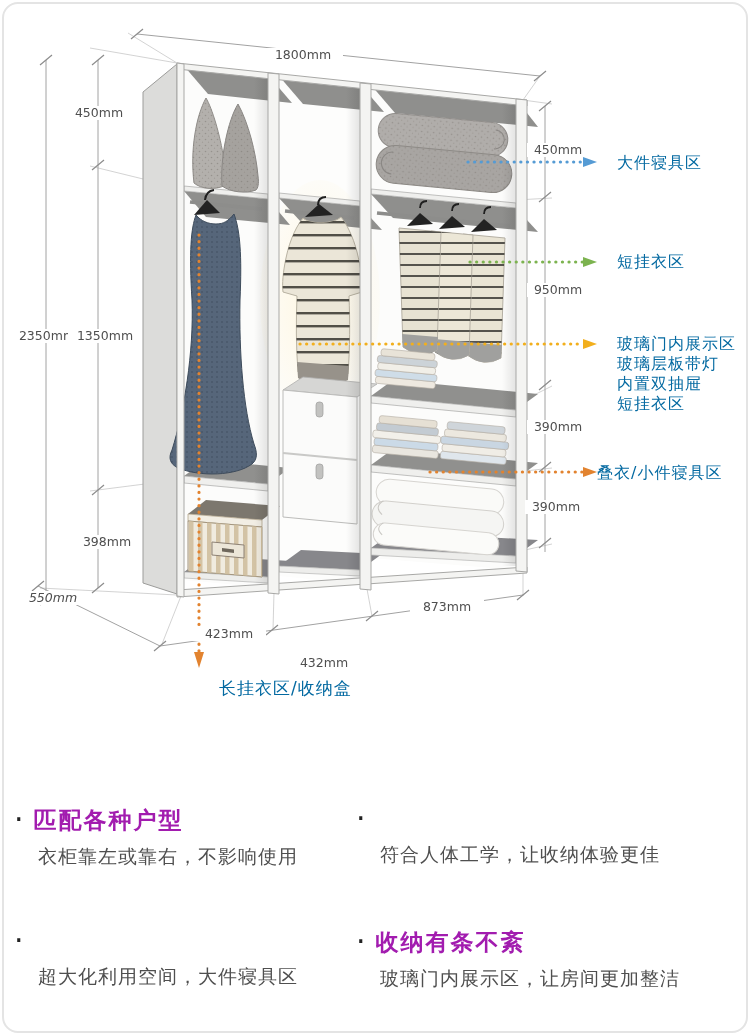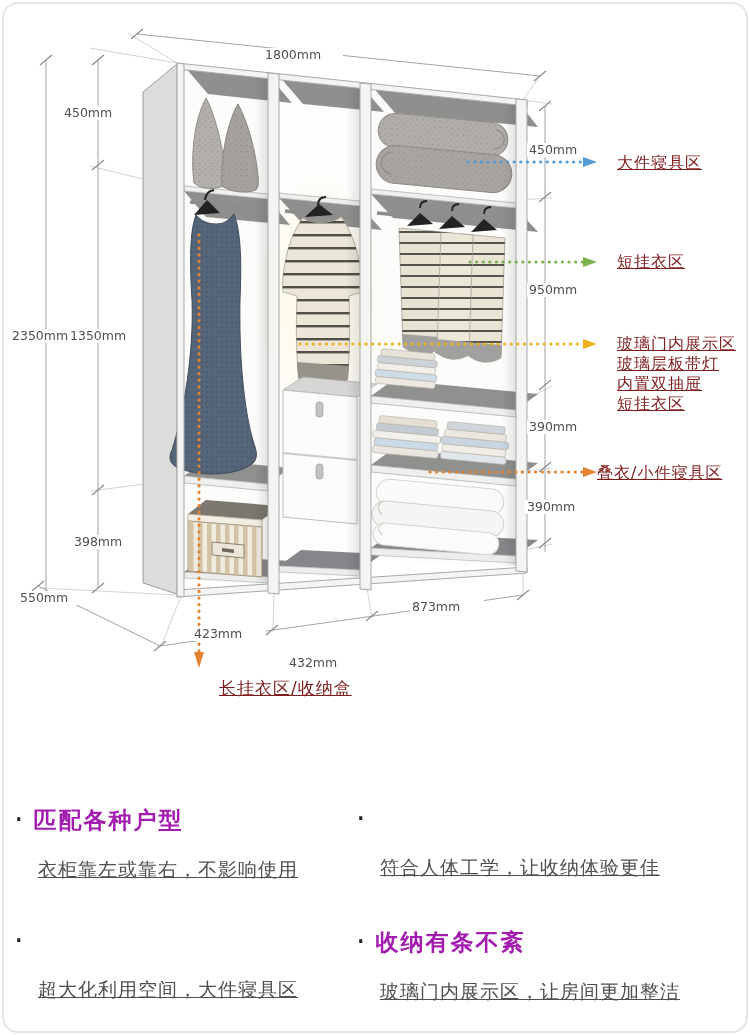--- a/index.html
+++ b/index.html
@@ -1,27 +1,27 @@
 <!DOCTYPE html>
 <html><head>
 <meta charset="utf-8">
 <style>
   html,body{margin:0;padding:0;background:#fff;}
   #stage{position:relative;width:750px;height:1035px;background:#ffffff;overflow:hidden;
          font-family:"DejaVu Sans","Liberation Sans",sans-serif;}
   #frame{position:absolute;inset:2px;border:2px solid #e4e4e4;border-radius:16px;pointer-events:none;}
   #scene{position:absolute;left:0;top:0;}
   .dim{position:absolute;font-size:12.5px;line-height:14px;color:#4f4f4f;background:#fff;
-       padding:0 2px;white-space:nowrap;}
-  .zone{position:absolute;font-size:16px;line-height:20px;color:#7f1d1d;white-space:nowrap;letter-spacing:1px;text-decoration:underline;}
+       text-align:center;padding:0 2px;white-space:nowrap;}
+  .zone{position:absolute;font-size:16px;line-height:20px;color:#0369a1;white-space:nowrap;letter-spacing:1px;}
   .feature{position:absolute;width:340px;}
   .feat-head{display:flex;align-items:center;gap:10px;}
   .bullet{font-size:30px;line-height:26px;color:#222;}
   .feat-title{font-size:23px;line-height:28px;font-weight:bold;color:#a21caf;letter-spacing:2px;}
-  .feat-desc{margin-left:24px;margin-top:23px;font-size:19px;line-height:24px;color:#4f4f4f;letter-spacing:1px;text-decoration:underline;}
+  .feat-desc{margin-left:24px;margin-top:10px;font-size:19px;line-height:24px;color:#4f4f4f;letter-spacing:1px;}
 </style>
 </head>
 <body>
 
 <div id="stage">
   <div id="frame"></div>
 
   <svg id="scene" width="750" height="750" viewBox="0 0 750 750">
     <defs>
       <pattern id="speck" width="6" height="6" patternUnits="userSpaceOnUse">
@@ -273,21 +273,21 @@
       <line x1="199" y1="235" x2="199" y2="652" stroke="#e2832f" stroke-width="3.2" stroke-dasharray="0.1 6.5"></line>
       <polygon points="194,652 204,652 199,668" fill="#e2832f" stroke="none"></polygon>
     </g>
   </svg>
 
   <div class="dim" style="left:263px;top:48px;width:76px;">1800mm</div>
   <div class="dim" style="left:62px;top:106px;width:70px;">450mm</div>
   <div class="dim" style="left:10px;top:329px;width:70px;">2350mm</div>
   <div class="dim" style="left:68px;top:329px;width:70px;">1350mm</div>
   <div class="dim" style="left:72px;top:535px;width:66px;">398mm</div>
-  <div class="dim" style="left:18px;top:591px;width:66px;">550mm</div>
+  <div class="dim" style="left:18px;top:591px;width:66px;font-style:italic;">550mm</div>
   <div class="dim" style="left:527px;top:143px;width:58px;">450mm</div>
   <div class="dim" style="left:527px;top:283px;width:58px;">950mm</div>
   <div class="dim" style="left:527px;top:420px;width:58px;">390mm</div>
   <div class="dim" style="left:525px;top:500px;width:58px;">390mm</div>
   <div class="dim" style="left:192px;top:627px;width:70px;">423mm</div>
   <div class="dim" style="left:287px;top:614px;width:70px;margin-top:42px;">432mm</div>
   <div class="dim" style="left:410px;top:600px;width:70px;">873mm</div>
 
   <div class="zone" style="left:617px;top:153px;">大件寝具区</div>
   <div class="zone" style="left:617px;top:252px;">短挂衣区</div>

